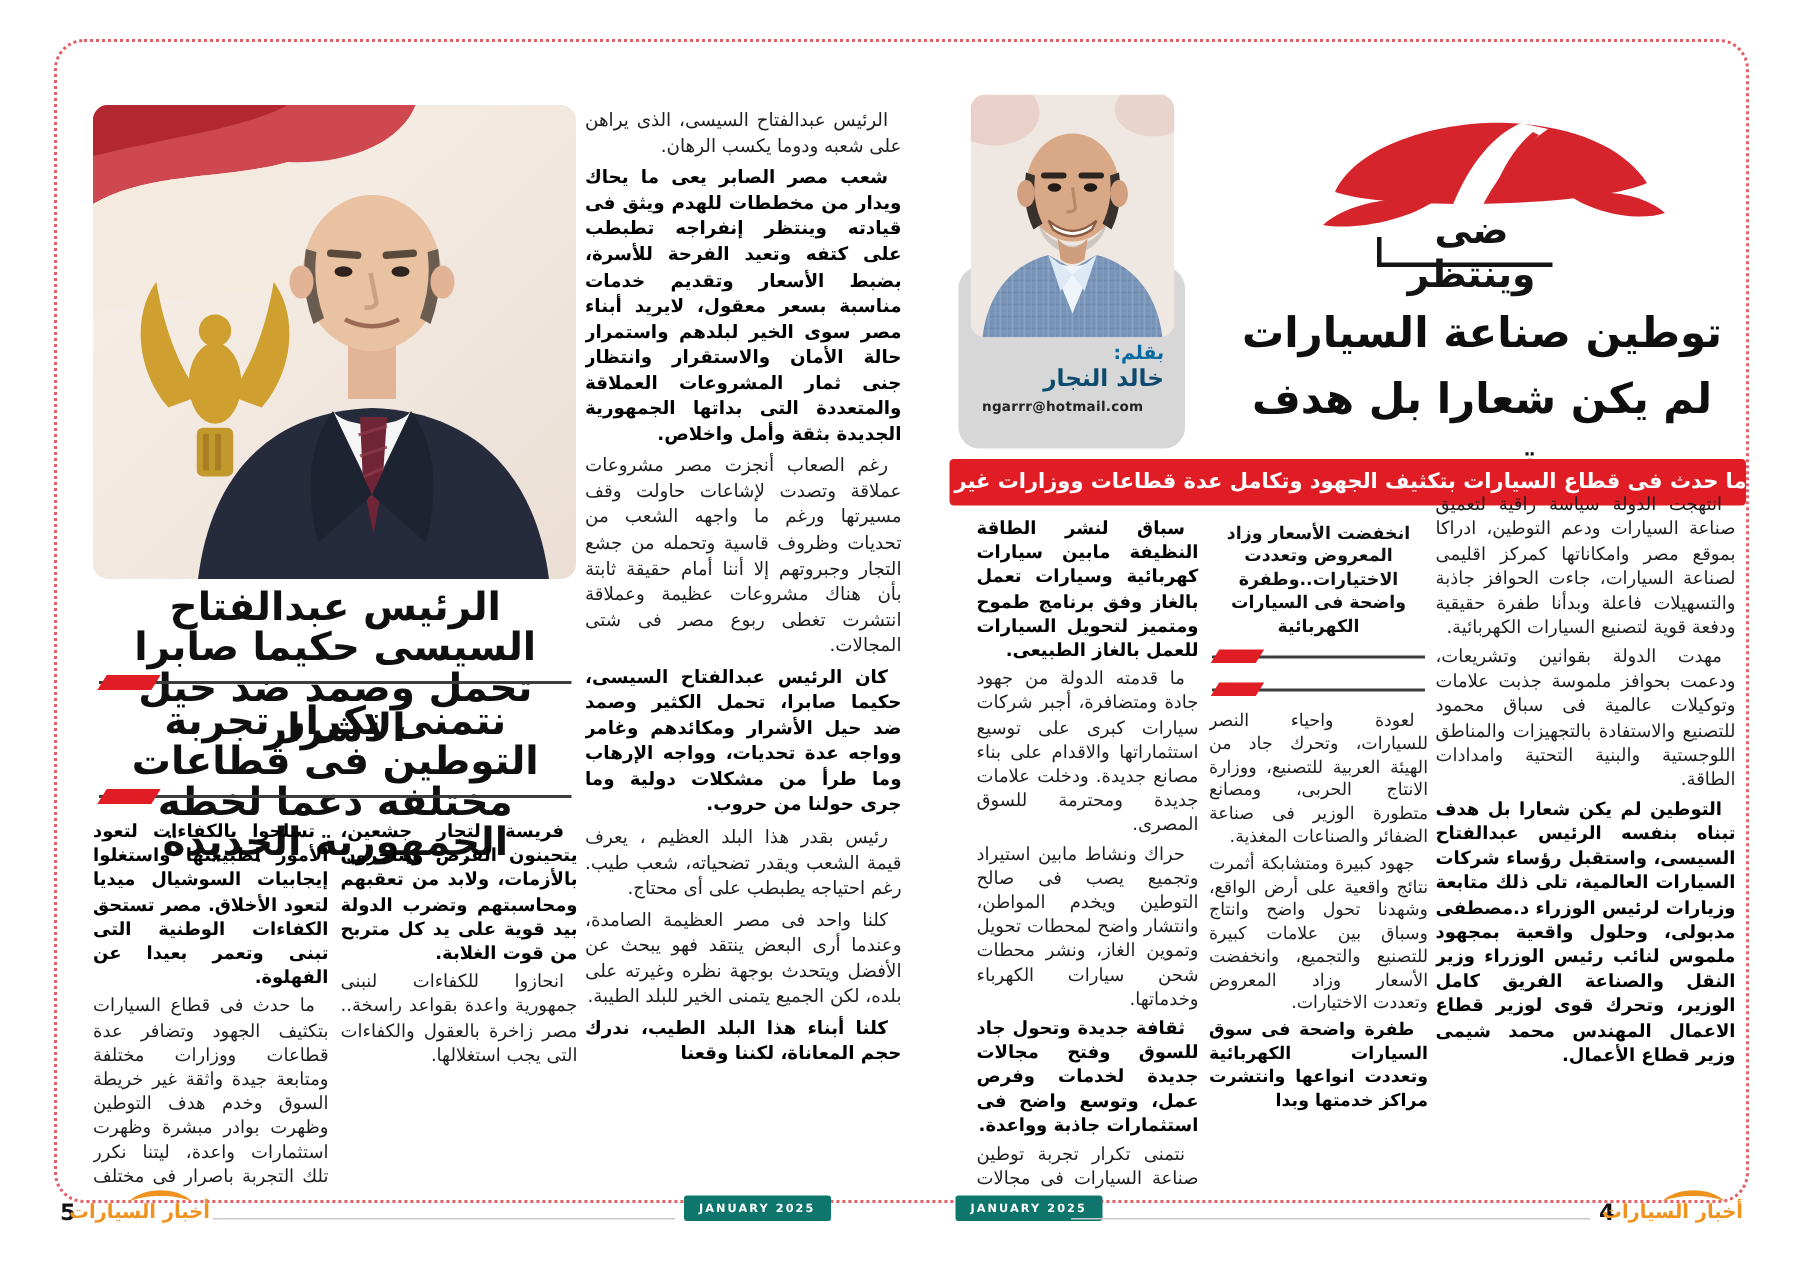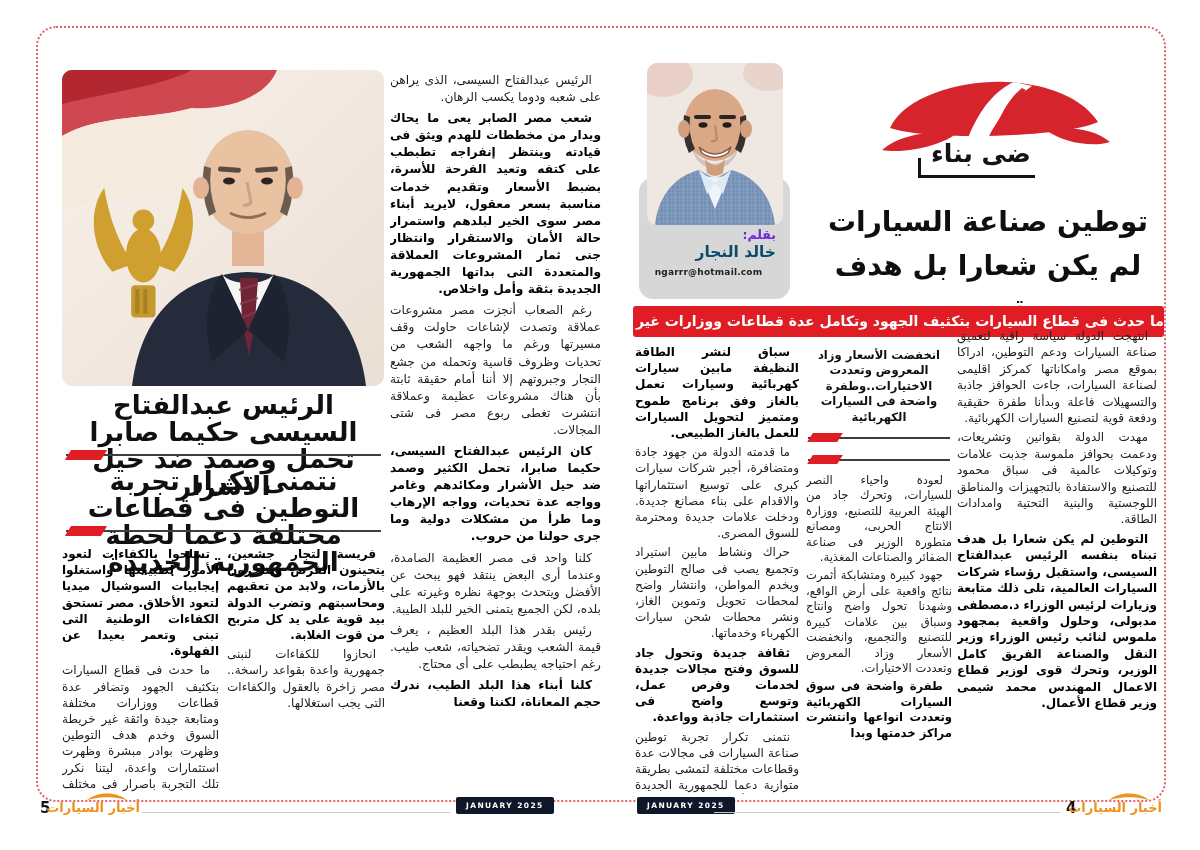--- a/index.html
+++ b/index.html
@@ -6,63 +6,63 @@
   #spread{position:relative;width:1200px;height:850px;background:#ffffff;overflow:hidden;
           font-family:"DejaVu Sans", sans-serif;color:#1d1d1d;padding-left:21px;}
   .abs{position:absolute;}
   
   .spread-border{left:36px;top:26px;width:1126px;height:772px;border:2px dotted #e06168;border-radius:20px;}
   
   .photo-sisi{left:62px;top:70px;width:322px;height:316px;border-radius:10px;overflow:hidden;}
   .photo-author{left:647px;top:63px;width:136px;height:162px;border-radius:10px;overflow:hidden;z-index:3;}
   .author-box{left:639px;top:178px;width:151px;height:121px;background:#d7d7d7;border-radius:14px;z-index:2;}
   .byline{left:641px;top:227px;width:143px;z-index:4;direction:rtl;text-align:right;padding-right:8px;box-sizing:border-box;}
-  .byline .lbl{font-size:12.5px;font-weight:bold;color:#6d28d9;}
+  .byline .lbl{font-size:12.5px;font-weight:bold;color:#0369a1;}
   .byline .nm{font-size:15.5px;font-weight:bold;color:#0c4a6e;margin-top:1px;}
   .byline .em{font-size:9px;font-weight:bold;color:#222;direction:ltr;text-align:center;margin-top:6px;letter-spacing:.2px;}
   
   .brand-car{left:880px;top:74px;width:232px;height:88px;}
   .brand-text{left:923px;top:139px;width:116px;text-align:center;font-size:25px;font-weight:bold;color:#141414;}
   .brand-underline{left:918px;top:158px;width:114px;height:17px;border-left:3px solid #141414;border-bottom:3px solid #141414;}
   
   .rp-title{left:812px;top:200px;width:352px;height:98px;direction:rtl;text-align:center;
             font-size:28px;font-weight:bold;line-height:44px;color:#0f0f0f;}
   .banner{left:633px;top:306px;width:531px;height:31px;background:#e01c24;border-radius:3px;
           direction:rtl;text-align:center;color:#ffffff;font-weight:bold;font-size:14px;line-height:31px;white-space:nowrap;overflow:hidden;}
   
   .col{direction:rtl;text-align:justify;overflow:hidden;color:#1d1d1d;}
   .col p{margin:0 0 3px;text-indent:9px;}
   .col p.b{font-weight:bold;color:#000000;}
   .rp-col-a{left:957px;top:328px;width:200px;height:450px;}
   .rp-col-a p{font-size:12px;line-height:16.4px;}
   .rp-col-b{left:806px;top:348px;width:146px;height:446px;}
   .rp-col-b p{font-size:11.6px;line-height:15.4px;}
   .rp-col-c{left:635px;top:344px;width:164px;height:450px;}
-  .rp-col-c p{font-size:12px;line-height:16.2px;}
+  .rp-col-c p{font-size:12px;line-height:16.2px;margin-left:16px;}
   .quote{font-weight:bold;font-size:14.5px;line-height:21px;text-align:center;text-indent:0 !important;margin:0 0 4px !important;color:#101010;}
   .q-div{position:relative;height:8px;border-bottom:2px solid #3d3d3d;margin:2px 2px 12px;}
   .accent{position:absolute;left:2px;bottom:-5px;width:30px;height:9px;background:#e01c24;transform:skewX(-32deg);}
   
   .lp-side{left:390px;top:72px;width:211px;height:723px;}
   .lp-side p{font-size:12.2px;line-height:17.1px;margin-bottom:4px;}
   .lp-h{left:62px;top:392px;width:323px;direction:rtl;text-align:center;font-size:26px;font-weight:bold;line-height:27px;color:#101010;}
   .lp-h2{top:468px;}
   .hl-div{left:66px;width:315px;height:8px;border-bottom:2px solid #3d3d3d;}
   .hl-div .accent{width:36px;height:10px;bottom:-6px;}
   .d1{top:446px;} .d2{top:522px;}
   .lp-col-inner{left:227px;top:546px;width:158px;height:247px;}
   .lp-col-outer{left:62px;top:546px;width:157px;height:247px;}
   .lp-col-inner p,.lp-col-outer p{font-size:12px;line-height:16.2px;}
   
   .pgnum{font-size:15px;font-weight:bold;color:#111;}
   .num5{left:40px;top:799px;} .num4{left:1066px;top:799px;}
   .f-line{height:0;border-top:1px solid #c9c9c9;}
   .line-lp{left:142px;top:812px;width:308px;}
   .line-rp{left:714px;top:812px;width:346px;}
-  .month{top:797px;background:#0f172a;color:#ffffff;font-size:7.5px;font-weight:bold;
+  .month{top:797px;background:#0f766e;color:#ffffff;font-size:7.5px;font-weight:bold;
          letter-spacing:1.4px;padding:4px 10px;border-radius:2px;}
   .month-lp{left:456px;} .month-rp{left:637px;}
   .paper-logo{top:797px;width:82px;direction:rtl;text-align:right;}
   .logo-lp{left:58px;} .logo-rp{left:1080px;}
   .paper-logo .txt{font-size:13px;font-weight:bold;color:#f0921e;white-space:nowrap;}
   .paper-logo svg{position:absolute;top:-8px;right:10px;}
 </style>
 </head>
 <body>
 
@@ -117,22 +117,22 @@
         <path d="M212,204 L186,260 L222,292 C232,252 226,222 212,204 Z" fill="#1d2330"></path>
       </g>
     </svg>
   </div>
 
   <div class="abs col lp-side">
     <p>الرئيس عبدالفتاح السيسى، الذى يراهن على شعبه ودوما يكسب الرهان.</p>
     <p class="b">شعب مصر الصابر يعى ما يحاك ويدار من مخططات للهدم ويثق فى قيادته وينتظر إنفراجه تطبطب على كتفه وتعيد الفرحة للأسرة، بضبط الأسعار وتقديم خدمات مناسبة بسعر معقول، لايريد أبناء مصر سوى الخير لبلدهم واستمرار حالة الأمان والاستقرار وانتظار جنى ثمار المشروعات العملاقة والمتعددة التى بداتها الجمهورية الجديدة بثقة وأمل واخلاص.</p>
     <p>رغم الصعاب أنجزت مصر مشروعات عملاقة وتصدت لإشاعات حاولت وقف مسيرتها ورغم ما واجهه الشعب من تحديات وظروف قاسية وتحمله من جشع التجار وجبروتهم إلا أننا أمام حقيقة ثابتة بأن هناك مشروعات عظيمة وعملاقة انتشرت تغطى ربوع مصر فى شتى المجالات.</p>
     <p class="b">كان الرئيس عبدالفتاح السيسى، حكيما صابرا، تحمل الكثير وصمد ضد حيل الأشرار ومكائدهم وغامر وواجه عدة تحديات، وواجه الإرهاب وما طرأ من مشكلات دولية وما جرى حولنا من حروب.</p>
+    <p>رئيس بقدر هذا البلد العظيم ، يعرف قيمة الشعب ويقدر تضحياته، شعب طيب. رغم احتياجه يطبطب على أى محتاج.</p>
     <p>كلنا واحد فى مصر العظيمة الصامدة، وعندما أرى البعض ينتقد فهو يبحث عن الأفضل ويتحدث بوجهة نظره وغيرته على بلده، لكن الجميع يتمنى الخير للبلد الطيبة.</p>
-    <p>رئيس بقدر هذا البلد العظيم ، يعرف قيمة الشعب ويقدر تضحياته، شعب طيب. رغم احتياجه يطبطب على أى محتاج.</p>
     <p class="b">كلنا أبناء هذا البلد الطيب، ندرك حجم المعاناة، لكننا وقعنا</p>
   </div>
 
   <div class="abs lp-h">الرئيس عبدالفتاح السيسى حكيما صابرا تحمل وصمد ضد حيل الاشرار</div>
   <div class="abs hl-div d1">
     <span class="accent"></span>
   </div>
   <div class="abs lp-h lp-h2">نتمنى تكرار تجربة التوطين فى قطاعات مختلفة دعما لخطة الجمهورية الجديدة</div>
   <div class="abs hl-div d2">
     <span class="accent"></span>
@@ -199,21 +199,21 @@
     <svg width="232" height="88" viewBox="0 0 232 88">
       <g fill="#d5242c">
         <path d="M10,54 C26,20 86,6 126,8 C172,10 204,26 218,48 C196,58 138,62 96,62 C62,62 28,60 10,54 Z"></path>
         <path d="M2,76 C20,60 54,56 76,60 C60,72 24,80 2,76 Z"></path>
         <path d="M230,68 C214,54 186,52 166,56 C182,68 212,74 230,68 Z"></path>
       </g>
       <path d="M88,64 C100,34 116,16 134,8 L152,12 C134,24 118,44 108,64 Z" fill="#ffffff"></path>
       <path d="M116,52 C124,34 132,22 142,14 L146,16 C136,26 128,40 122,54 Z" fill="#d5242c"></path>
     </svg>
   </div>
-  <div class="abs brand-text">ضى بناء</div>
+  <div class="abs brand-text">ضى وينتظر</div>
   <div class="abs brand-underline"></div>
 
   <div class="abs rp-title">توطين صناعة السيارات لم يكن شعارا بل هدف قومى</div>
   <div class="abs banner">ما حدث فى قطاع السيارات بتكثيف الجهود وتكامل عدة قطاعات ووزارات غير خريطة السوق</div>
 
   <div class="abs col rp-col-a">
     <p>انتهجت الدولة سياسة راقية لتعميق صناعة السيارات ودعم التوطين، ادراكا بموقع مصر وامكاناتها كمركز اقليمى لصناعة السيارات، جاءت الحوافز جاذبة والتسهيلات فاعلة وبدأنا طفرة حقيقية ودفعة قوية لتصنيع السيارات الكهربائية.</p>
     <p>مهدت الدولة بقوانين وتشريعات، ودعمت بحوافز ملموسة جذبت علامات وتوكيلات عالمية فى سباق محمود للتصنيع والاستفادة بالتجهيزات والمناطق اللوجستية والبنية التحتية وامدادات الطاقة.</p>
     <p class="b">التوطين لم يكن شعارا بل هدف تبناه بنفسه الرئيس عبدالفتاح السيسى، واستقبل رؤساء شركات السيارات العالمية، تلى ذلك متابعة وزيارات لرئيس الوزراء د.مصطفى مدبولى، وحلول واقعية بمجهود ملموس لنائب رئيس الوزراء وزير النقل والصناعة الفريق كامل الوزير، وتحرك قوى لوزير قطاع الاعمال المهندس محمد شيمى وزير قطاع الأعمال.</p>
   </div>

